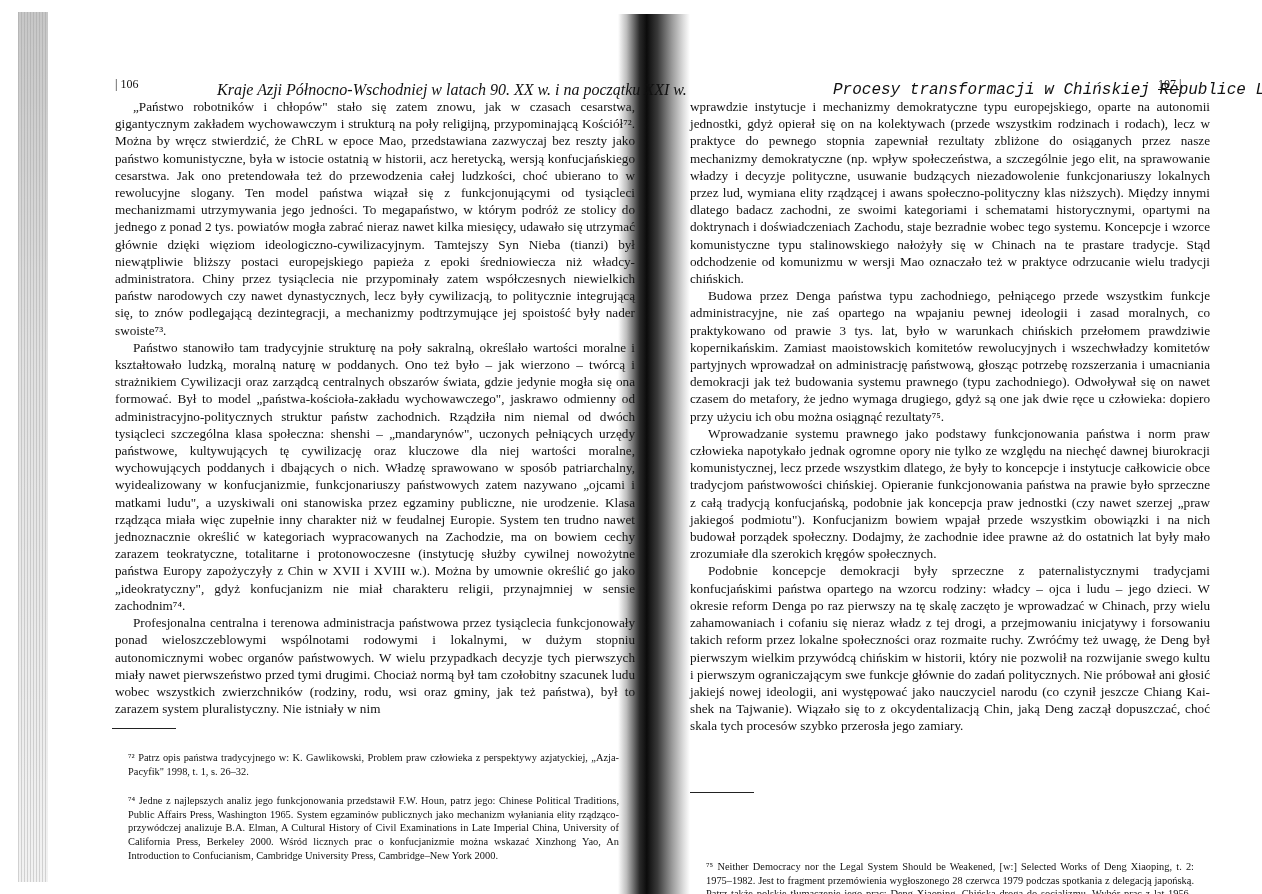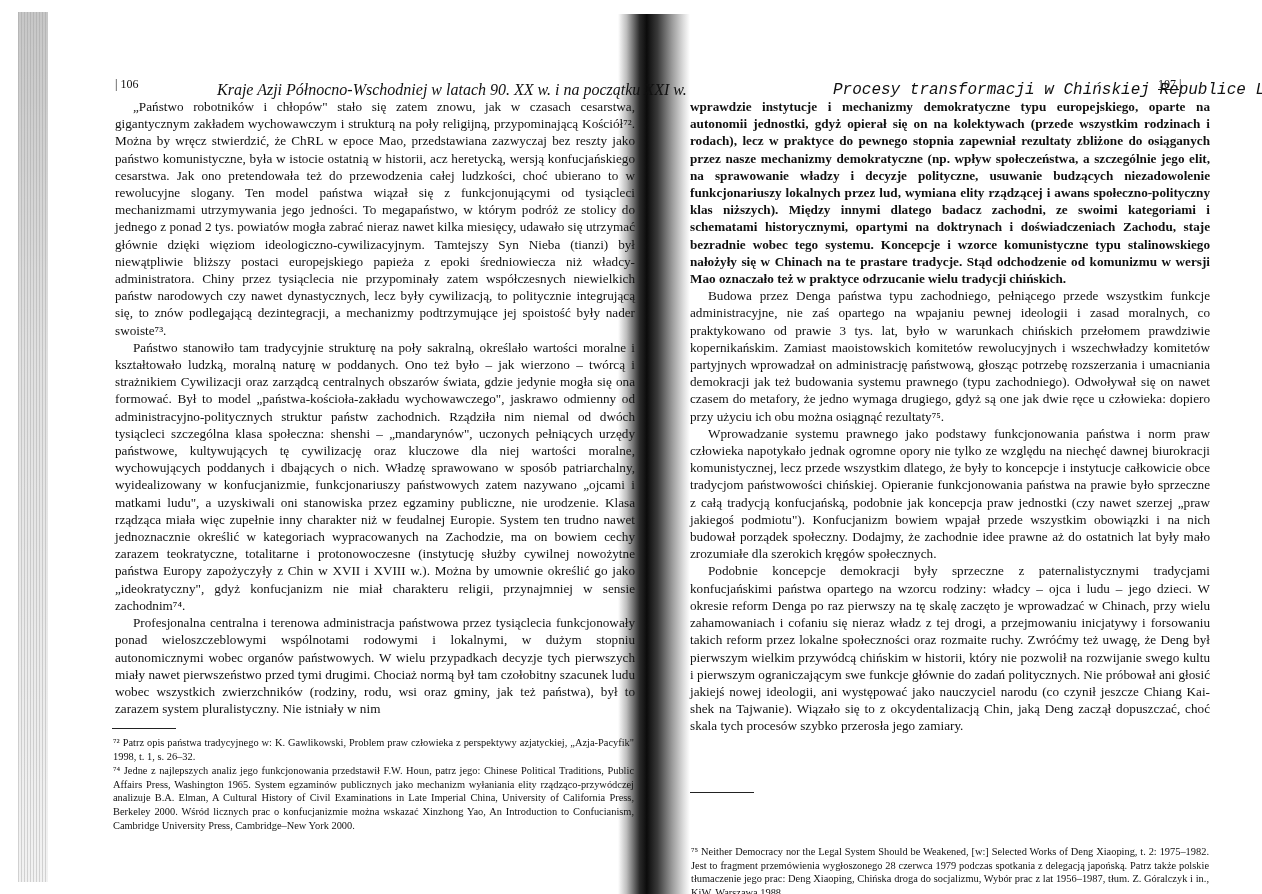--- a/index.html
+++ b/index.html
@@ -11,24 +11,24 @@
     opacity:.55; }
   .gutter { position:absolute; left:618px; top:14px; width:72px; height:880px;
     background: linear-gradient(90deg, rgba(255,255,255,0) 0%, #bdbdbd 12%, #2a2a2a 30%, #0b0b0b 40%, #3a3a3a 55%, #9a9a9a 75%, #d9d9d9 90%, rgba(255,255,255,0) 100%); }
   .page { position:absolute; top:0; }
   .page-left { left:115px; width:525px; }
   .page-right { left:690px; width:520px; }
   .running-head { position:absolute; top:62px; font-size:16px; font-style:italic; white-space:nowrap;margin-top:19px; }
   .folio { position:absolute; top:61px; font-size:12px;margin-top:16px; }
   .body-text { position:absolute; top:98px; font-size:13.2px; line-height:17.2px; text-align:justify; hyphens:manual; }
   .body-text p { margin:0; text-indent:18px; }
-  .body-text p.cont { text-indent:0;font-weight:bold; }
+  .body-text p.cont { text-indent:0; }
   .fn-rule { position:absolute; height:1px; background:#222; width:64px; }
   .footnotes { position:absolute; font-size:10.4px; line-height:13.6px; text-align:justify; }
-  .footnotes p { margin:1px; }
+  .footnotes p { margin:16px; }
 </style>
 </head>
 <body>
 
 <div class="edge-left"></div>
 <div class="gutter"></div>
 
 <div class="page page-left">
   <div class="folio" style="left:0;">| 106</div>
   <div class="running-head" style="left:102px;">Kraje Azji Północno-Wschodniej w latach 90. XX w. i na początku XXI w.</div>

